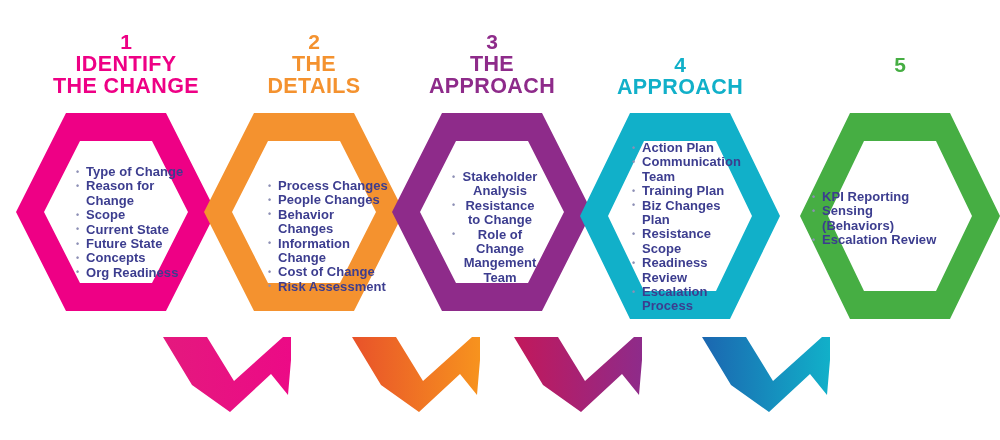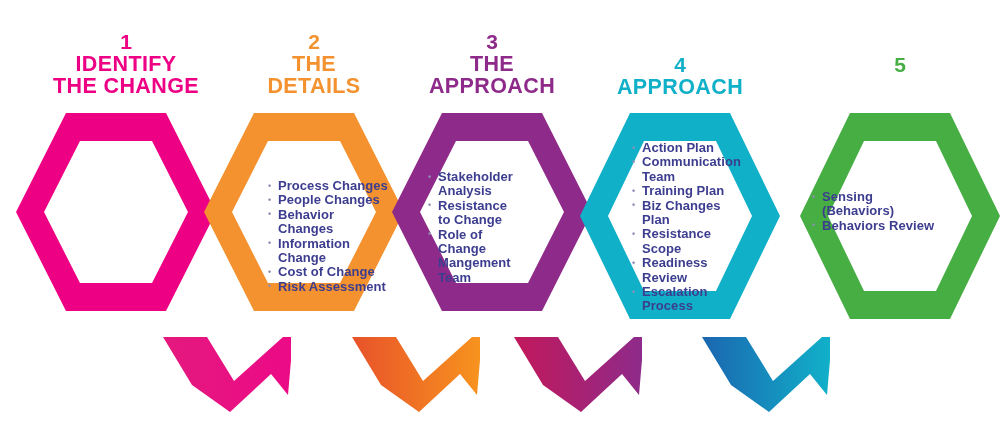--- a/index.html
+++ b/index.html
@@ -126,20 +126,31 @@
       <path d="M 850 113 L 950 113 L 1000 216 L 950 319 L 850 319 L 800 216 Z
                M 864 141 L 936 141 L 972 216 L 936 291 L 864 291 L 828 216 Z" fill="#46ae43" fill-rule="evenodd"></path>
     </g>
   </svg>
 
   <div class="stage-head" style="left:36px;top:31px;width:180px;color:#ee0085;">
     <span class="stage-num">1</span>
     <span class="stage-title">IDENTIFY
 THE CHANGE</span>
   </div>
+  <div class="bullets" style="left:76px;top:165px;width:120px;">
+    <ul>
+      <li>Type of Change</li>
+      <li>Reason for Change</li>
+      <li>Scope</li>
+      <li>Current State</li>
+      <li>Future State</li>
+      <li>Concepts</li>
+      <li>Org Readiness</li>
+    </ul>
+  </div>
 
   <div class="stage-head" style="left:224px;top:31px;width:180px;color:#f4922f;">
     <span class="stage-num">2</span>
     <span class="stage-title">THE
 DETAILS</span>
   </div>
   <div class="bullets" style="left:268px;top:179px;width:120px;">
     <ul>
       <li>Process Changes</li>
       <li>People Changes</li>
@@ -148,21 +159,21 @@
       <li>Cost of Change</li>
       <li>Risk Assessment</li>
     </ul>
   </div>
 
   <div class="stage-head" style="left:402px;top:31px;width:180px;color:#8e2b8a;">
     <span class="stage-num">3</span>
     <span class="stage-title">THE
 APPROACH</span>
   </div>
-  <div class="bullets" style="left:428px;top:170px;width:86px;">
+  <div class="bullets" style="left:452px;top:170px;width:86px;text-align:center;">
     <ul>
       <li>Stakeholder Analysis</li>
       <li>Resistance to Change</li>
       <li>Role of Change Mangement Team</li>
     </ul>
   </div>
 
   <div class="stage-head" style="left:590px;top:54px;width:180px;color:#11b0c9;">
     <span class="stage-num">4</span>
     <span class="stage-title">APPROACH</span>
@@ -177,18 +188,19 @@
       <li>Readiness Review</li>
       <li>Escalation Process</li>
     </ul>
   </div>
 
   <div class="stage-head" style="left:810px;top:54px;width:180px;color:#46ae43;">
     <span class="stage-num">5</span>
   </div>
   <div class="bullets" style="left:812px;top:190px;width:130px;">
     <ul>
+      <li>KPI Reporting</li>
       <li>Sensing (Behaviors)</li>
-      <li>Behaviors Review</li>
+      <li>Escalation Review</li>
     </ul>
   </div>
 
 </div>
 
 </body></html>

